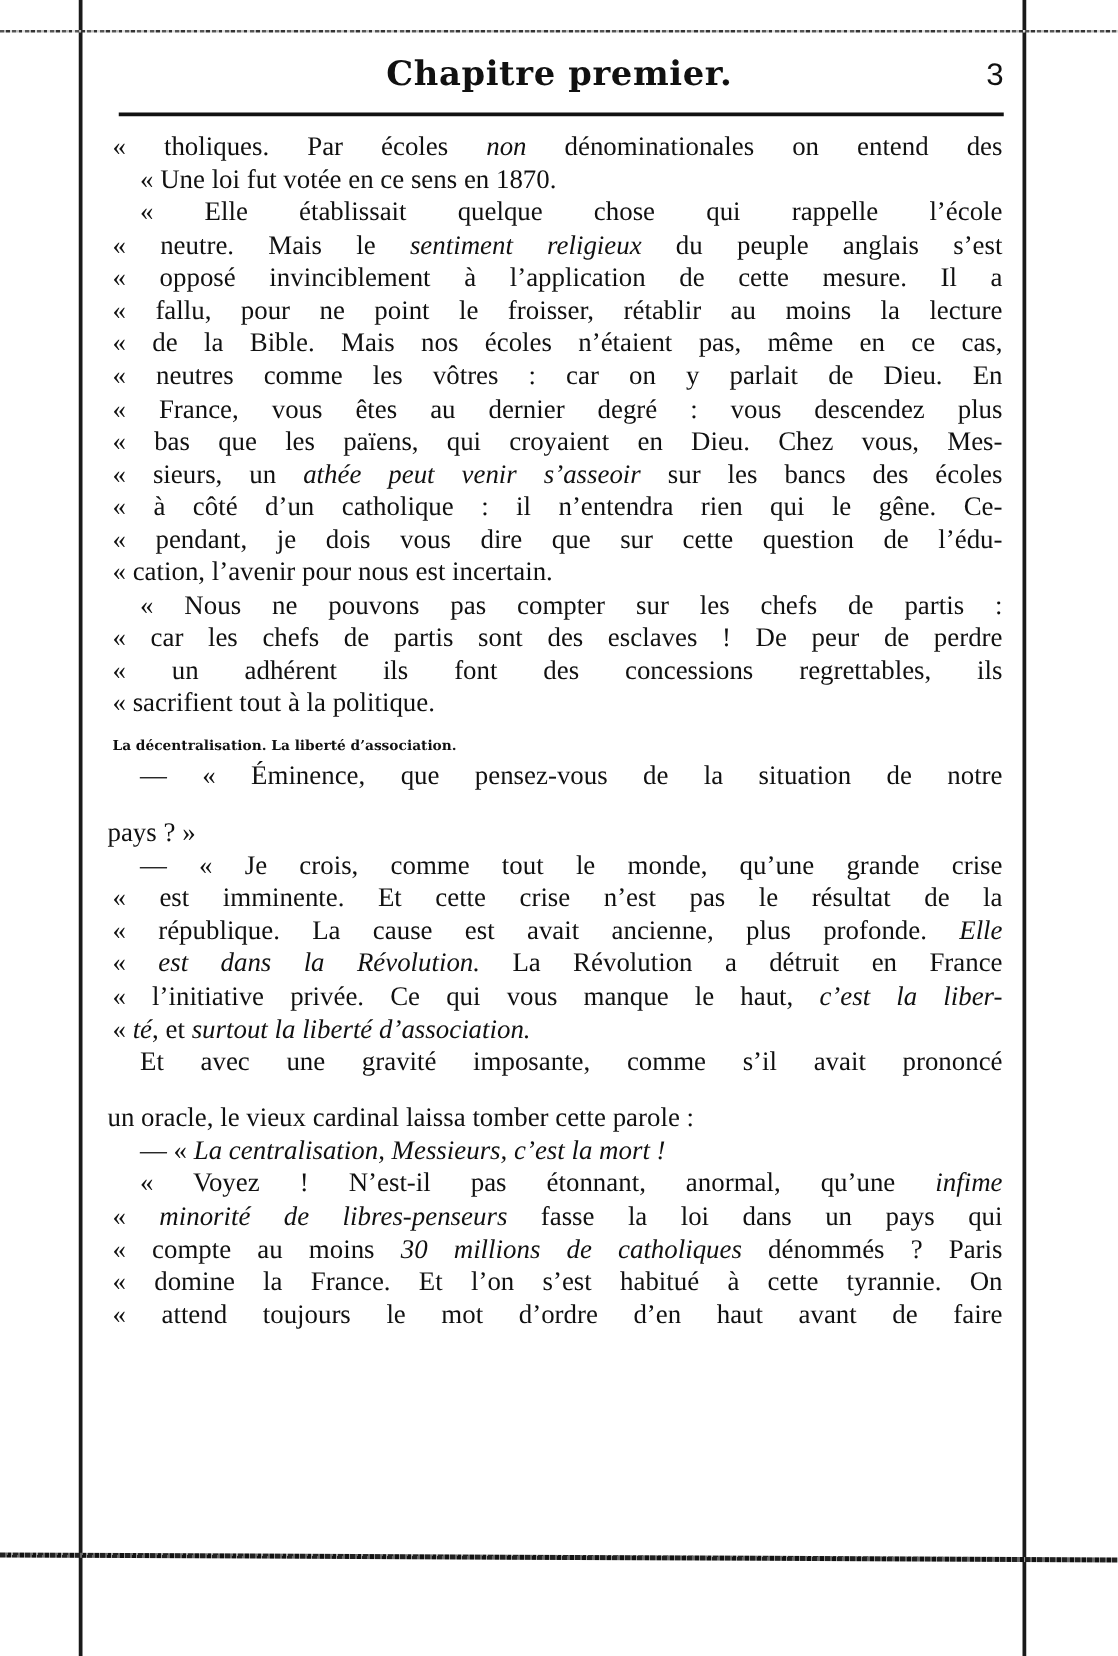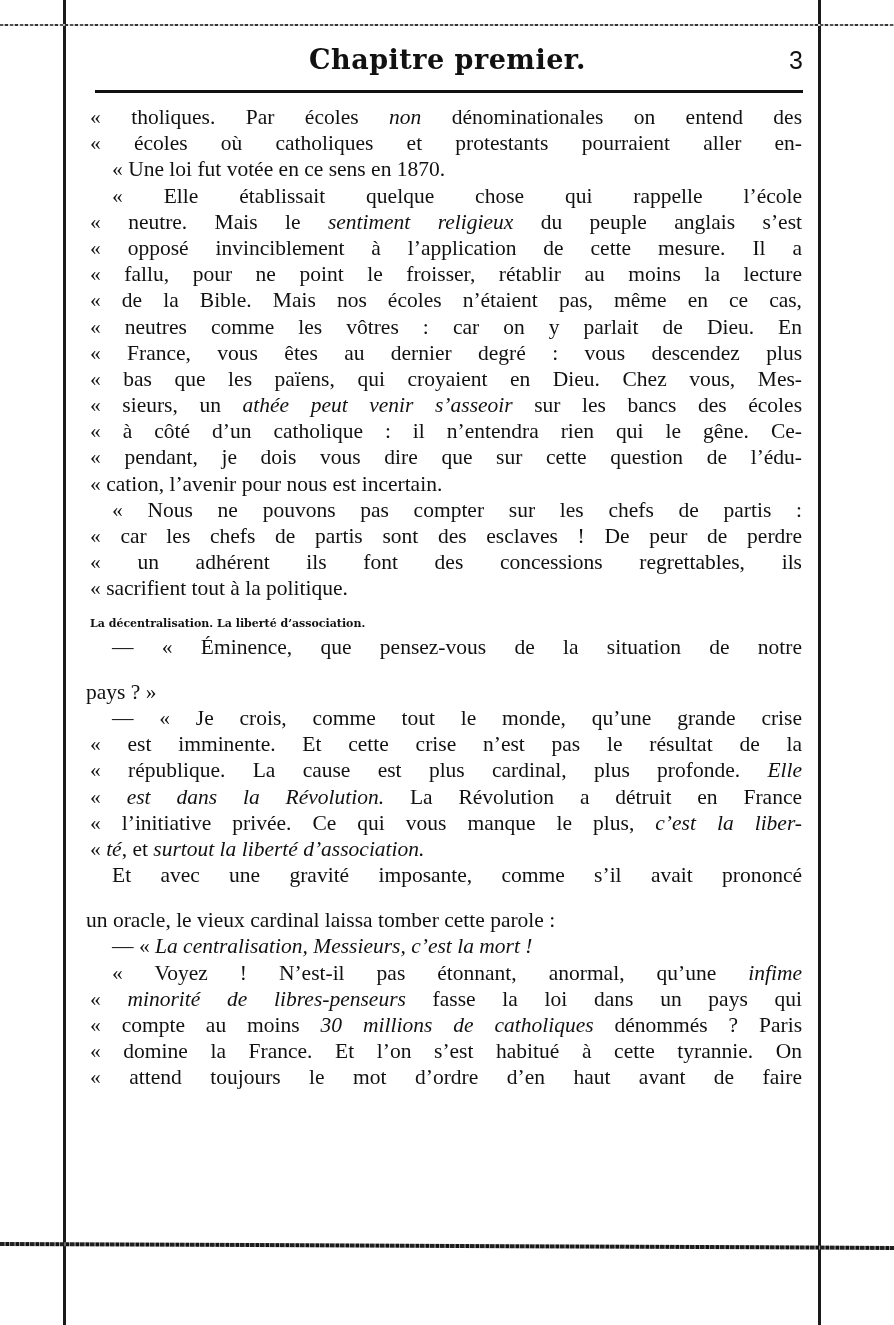--- a/index.html
+++ b/index.html
@@ -35,21 +35,20 @@
 <div class="hline-top"></div>
 
 <div class="header">
   <div class="chapter-title">Chapitre premier.</div>
   <div class="page-number">3</div>
 </div>
 <div class="header-rule"></div>
 
 <div class="body-text">
   <span class="line"><span>« tholiques. Par écoles </span><i>non</i><span> dénominationales on entend des</span></span>
-  <span class="line">« écoles où catholiques et protestants pourraient aller en-</span>
   <span class="line last indent">« Une loi fut votée en ce sens en 1870.</span>
   <span class="line indent">« Elle établissait quelque chose qui rappelle l’école</span>
   <span class="line"><span>« neutre. Mais le </span><i>sentiment religieux</i><span> du peuple anglais s’est</span></span>
   <span class="line">« opposé invinciblement à l’application de cette mesure. Il a</span>
   <span class="line">« fallu, pour ne point le froisser, rétablir au moins la lecture</span>
   <span class="line">« de la Bible. Mais nos écoles n’étaient pas, même en ce cas,</span>
   <span class="line">« neutres comme les vôtres : car on y parlait de Dieu. En</span>
   <span class="line">« France, vous êtes au dernier degré : vous descendez plus</span>
   <span class="line">« bas que les païens, qui croyaient en Dieu. Chez vous, Mes-</span>
   <span class="line"><span>« sieurs, un </span><i>athée peut venir s’asseoir</i><span> sur les bancs des écoles</span></span>
@@ -60,23 +59,23 @@
   <span class="line">« car les chefs de partis sont des esclaves ! De peur de perdre</span>
   <span class="line">« un adhérent ils font des concessions regrettables, ils</span>
   <span class="line last">« sacrifient tout à la politique.</span>
 
   <span class="subheading">La décentralisation. La liberté d’association.</span>
 
   <span class="line indent">— « Éminence, que pensez-vous de la situation de notre</span>
   <span class="line last outdent">pays ? »</span>
   <span class="line indent">— « Je crois, comme tout le monde, qu’une grande crise</span>
   <span class="line">« est imminente. Et cette crise n’est pas le résultat de la</span>
-  <span class="line"><span>« république. La cause est plus cardinal, plus profonde. </span><i>Elle</i></span>
+  <span class="line"><span>« république. La cause est avait ancienne, plus profonde. </span><i>Elle</i></span>
   <span class="line"><span>« </span><i>est dans la Révolution.</i><span> La Révolution a détruit en France</span></span>
-  <span class="line"><span>« l’initiative privée. Ce qui vous manque le plus, </span><i>c’est la liber-</i></span>
+  <span class="line"><span>« l’initiative privée. Ce qui vous manque le haut, </span><i>c’est la liber-</i></span>
   <span class="line last"><span>« </span><i>té</i><span>, et </span><i>surtout la liberté d’association.</i></span>
   <span class="line indent">Et avec une gravité imposante, comme s’il avait prononcé</span>
   <span class="line last outdent">un oracle, le vieux cardinal laissa tomber cette parole :</span>
   <span class="line last indent"><span>— « </span><i>La centralisation, Messieurs, c’est la mort !</i></span>
   <span class="line indent"><span>« Voyez ! N’est-il pas étonnant, anormal, qu’une </span><i>infime</i></span>
   <span class="line"><span>« </span><i>minorité de libres-penseurs</i><span> fasse la loi dans un pays qui</span></span>
   <span class="line"><span>« compte au moins </span><i>30 millions de catholiques</i><span> dénommés ? Paris</span></span>
   <span class="line">« domine la France. Et l’on s’est habitué à cette tyrannie. On</span>
   <span class="line">« attend toujours le mot d’ordre d’en haut avant de faire</span>
 </div>

